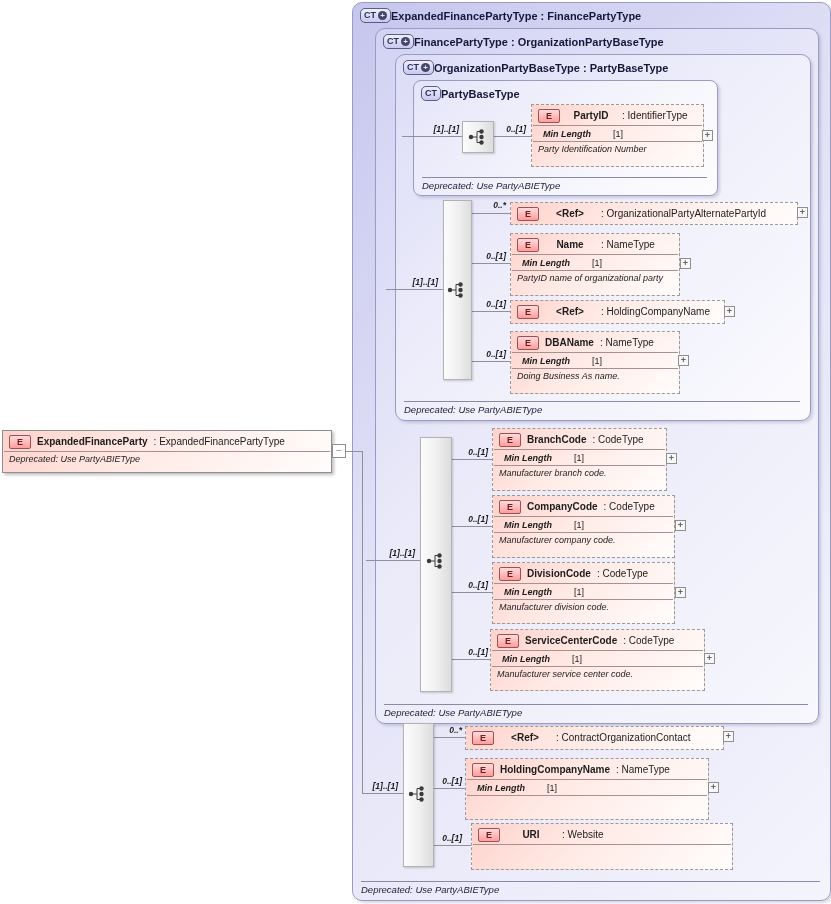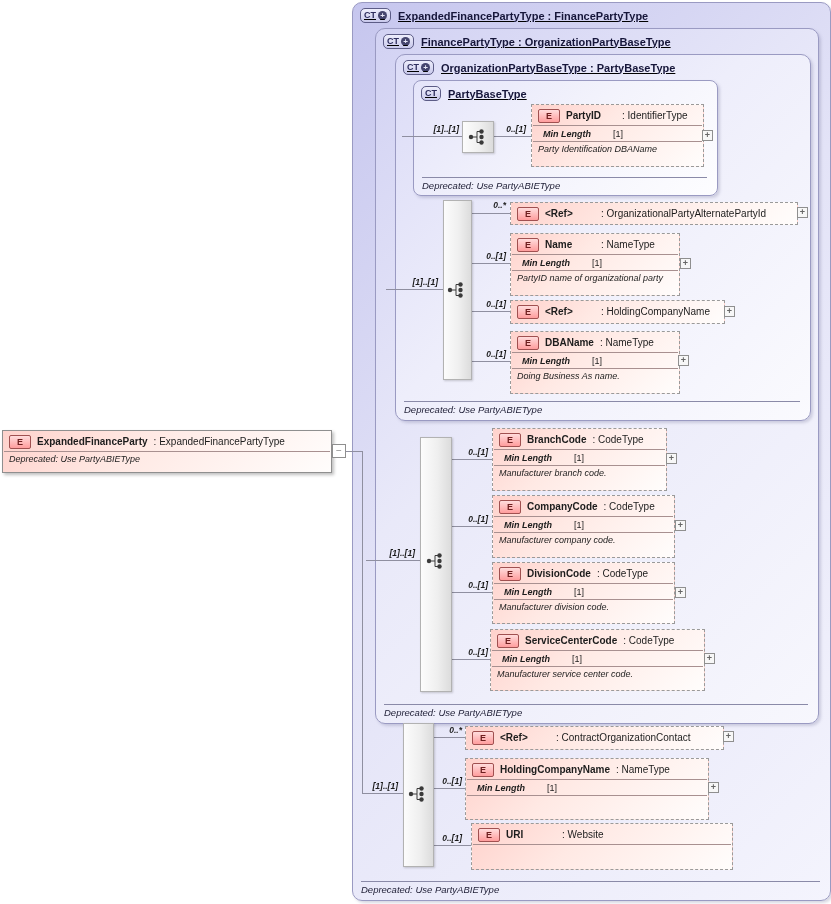--- a/index.html
+++ b/index.html
@@ -9,21 +9,21 @@
   }
   
   .ctbox{
     position:absolute;border:1px solid #9a9ac2;border-radius:10px;
     box-shadow:2px 2px 3px rgba(110,110,150,.28);
   }
   .grad1{background:linear-gradient(135deg,#c6c6ee 0%,#e3e3f7 45%,#f4f4fd 100%);}
   .grad2{background:linear-gradient(135deg,#d2d2f3 0%,#e9e9f9 45%,#f7f7fd 100%);}
   .grad3{background:linear-gradient(135deg,#dcdcf7 0%,#eeeefb 45%,#fafafe 100%);}
   .grad4{background:linear-gradient(135deg,#e5e5fa 0%,#f3f3fc 50%,#fdfdff 100%);border-radius:8px;}
-  .ct-header{position:absolute;left:7px;top:5px;display:flex;align-items:center;gap:7px;white-space:nowrap;text-decoration:underline;}
+  .ct-header{position:absolute;left:7px;top:5px;display:flex;align-items:center;white-space:nowrap;}
   .ct-title{font-size:11px;font-weight:bold;color:#16163a;}
   .ct-icon{
     display:inline-flex;align-items:center;gap:2px;height:13px;padding:0 3px;
     border:1px solid #5c5c86;border-radius:5px;
     background:linear-gradient(180deg,#eeeefc,#c9c9ec);
     font-size:9px;font-weight:bold;color:#2e2e5e;line-height:13px;
   }
   .ct-plus{
     display:inline-block;width:9px;height:9px;border-radius:50%;
     background:#45456e;color:#e8e8f8;font-size:8px;line-height:9px;
@@ -41,21 +41,21 @@
     white-space:nowrap;overflow:visible;
   }
   .el-box.solid{border:1px solid #8f8f8f;box-shadow:2px 2px 3px rgba(0,0,0,.25);}
   .el-header{display:flex;align-items:center;gap:6px;padding:3px 6px 2px 6px;height:15px;}
   .e-icon{
     display:inline-block;width:20px;height:12px;border:1px solid #a05050;border-radius:2px;
     background:linear-gradient(180deg,#ffdcdc,#ff9d9d);
     font-size:9px;line-height:12px;font-weight:bold;color:#6e1f1f;text-align:center;
     flex:0 0 auto;
   }
-  .el-name{font-size:10px;font-weight:bold;color:#1c1c1c;}
+  .el-name{font-size:10px;font-weight:bold;color:#1c1c1c;text-align:center;}
   .el-name.pad{min-width:50px;}
   .el-type{font-size:10px;font-weight:normal;color:#1c1c1c;}
   .el-sep{border-top:1px solid #a89090;margin:0 1px;}
   .el-facet{display:flex;align-items:center;padding:1px 11px;height:13px;}
   .facet-name{font-size:9px;font-weight:bold;font-style:italic;color:#1c1c1c;}
   .facet-value{font-size:9px;color:#1c1c1c;margin-left:22px;}
   .el-doc{font-size:9px;font-style:italic;color:#1c1c1c;padding:2px 6px 1px 6px;}
   
   .seqbar{
     position:absolute;border:1px solid #b2b2b2;
@@ -238,21 +238,21 @@
       <span class="e-icon">E</span>
       <span class="el-name pad">PartyID</span>
       <span class="el-type">: IdentifierType</span>
     </div>
     <div class="el-sep"></div>
     <div class="el-facet">
       <span class="facet-name">Min Length</span>
       <span class="facet-value">[1]</span>
     </div>
     <div class="el-sep"></div>
-    <div class="el-doc">Party Identification DBAName</div>
+    <div class="el-doc">Party Identification Number</div>
   </div>
   <div class="plusbox" style="left:702px;top:130px;">+</div>
 
   <div class="el-box" style="left:510px;top:202px;width:286px;height:21px;">
     <div class="el-header">
       <span class="e-icon">E</span>
       <span class="el-name pad">&lt;Ref&gt;</span>
       <span class="el-type">: OrganizationalPartyAlternatePartyId</span>
     </div>
   </div>

